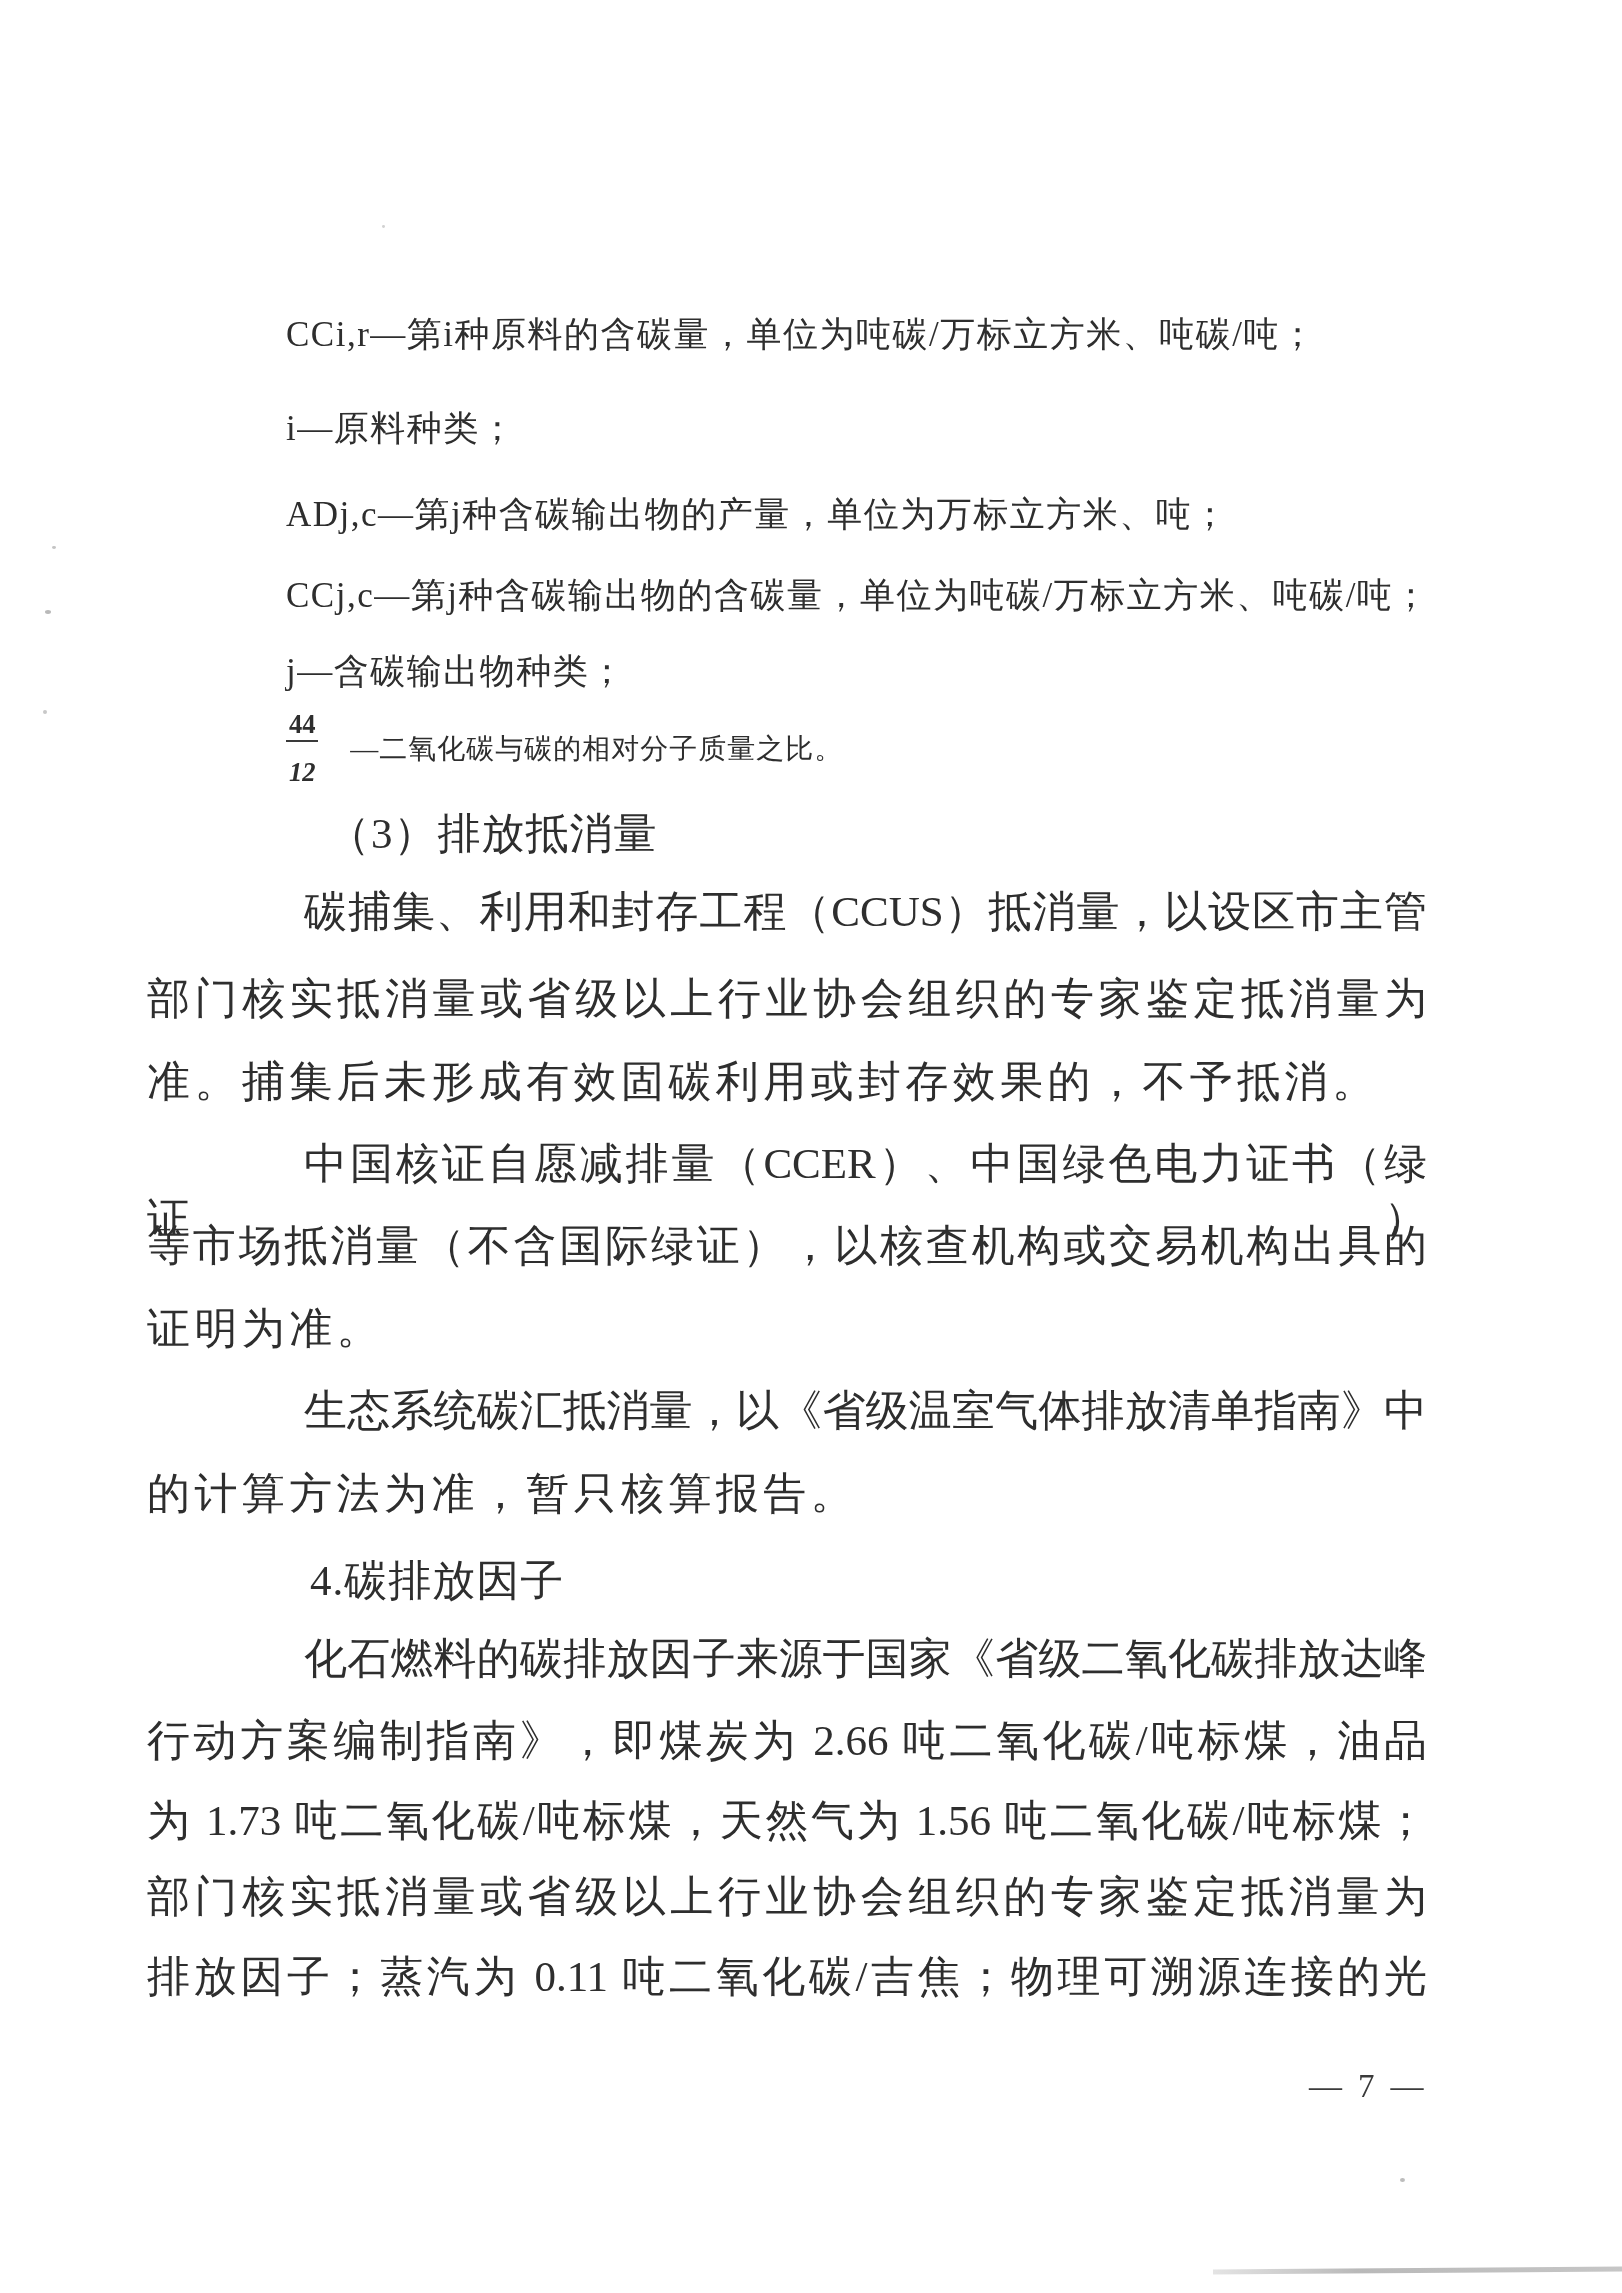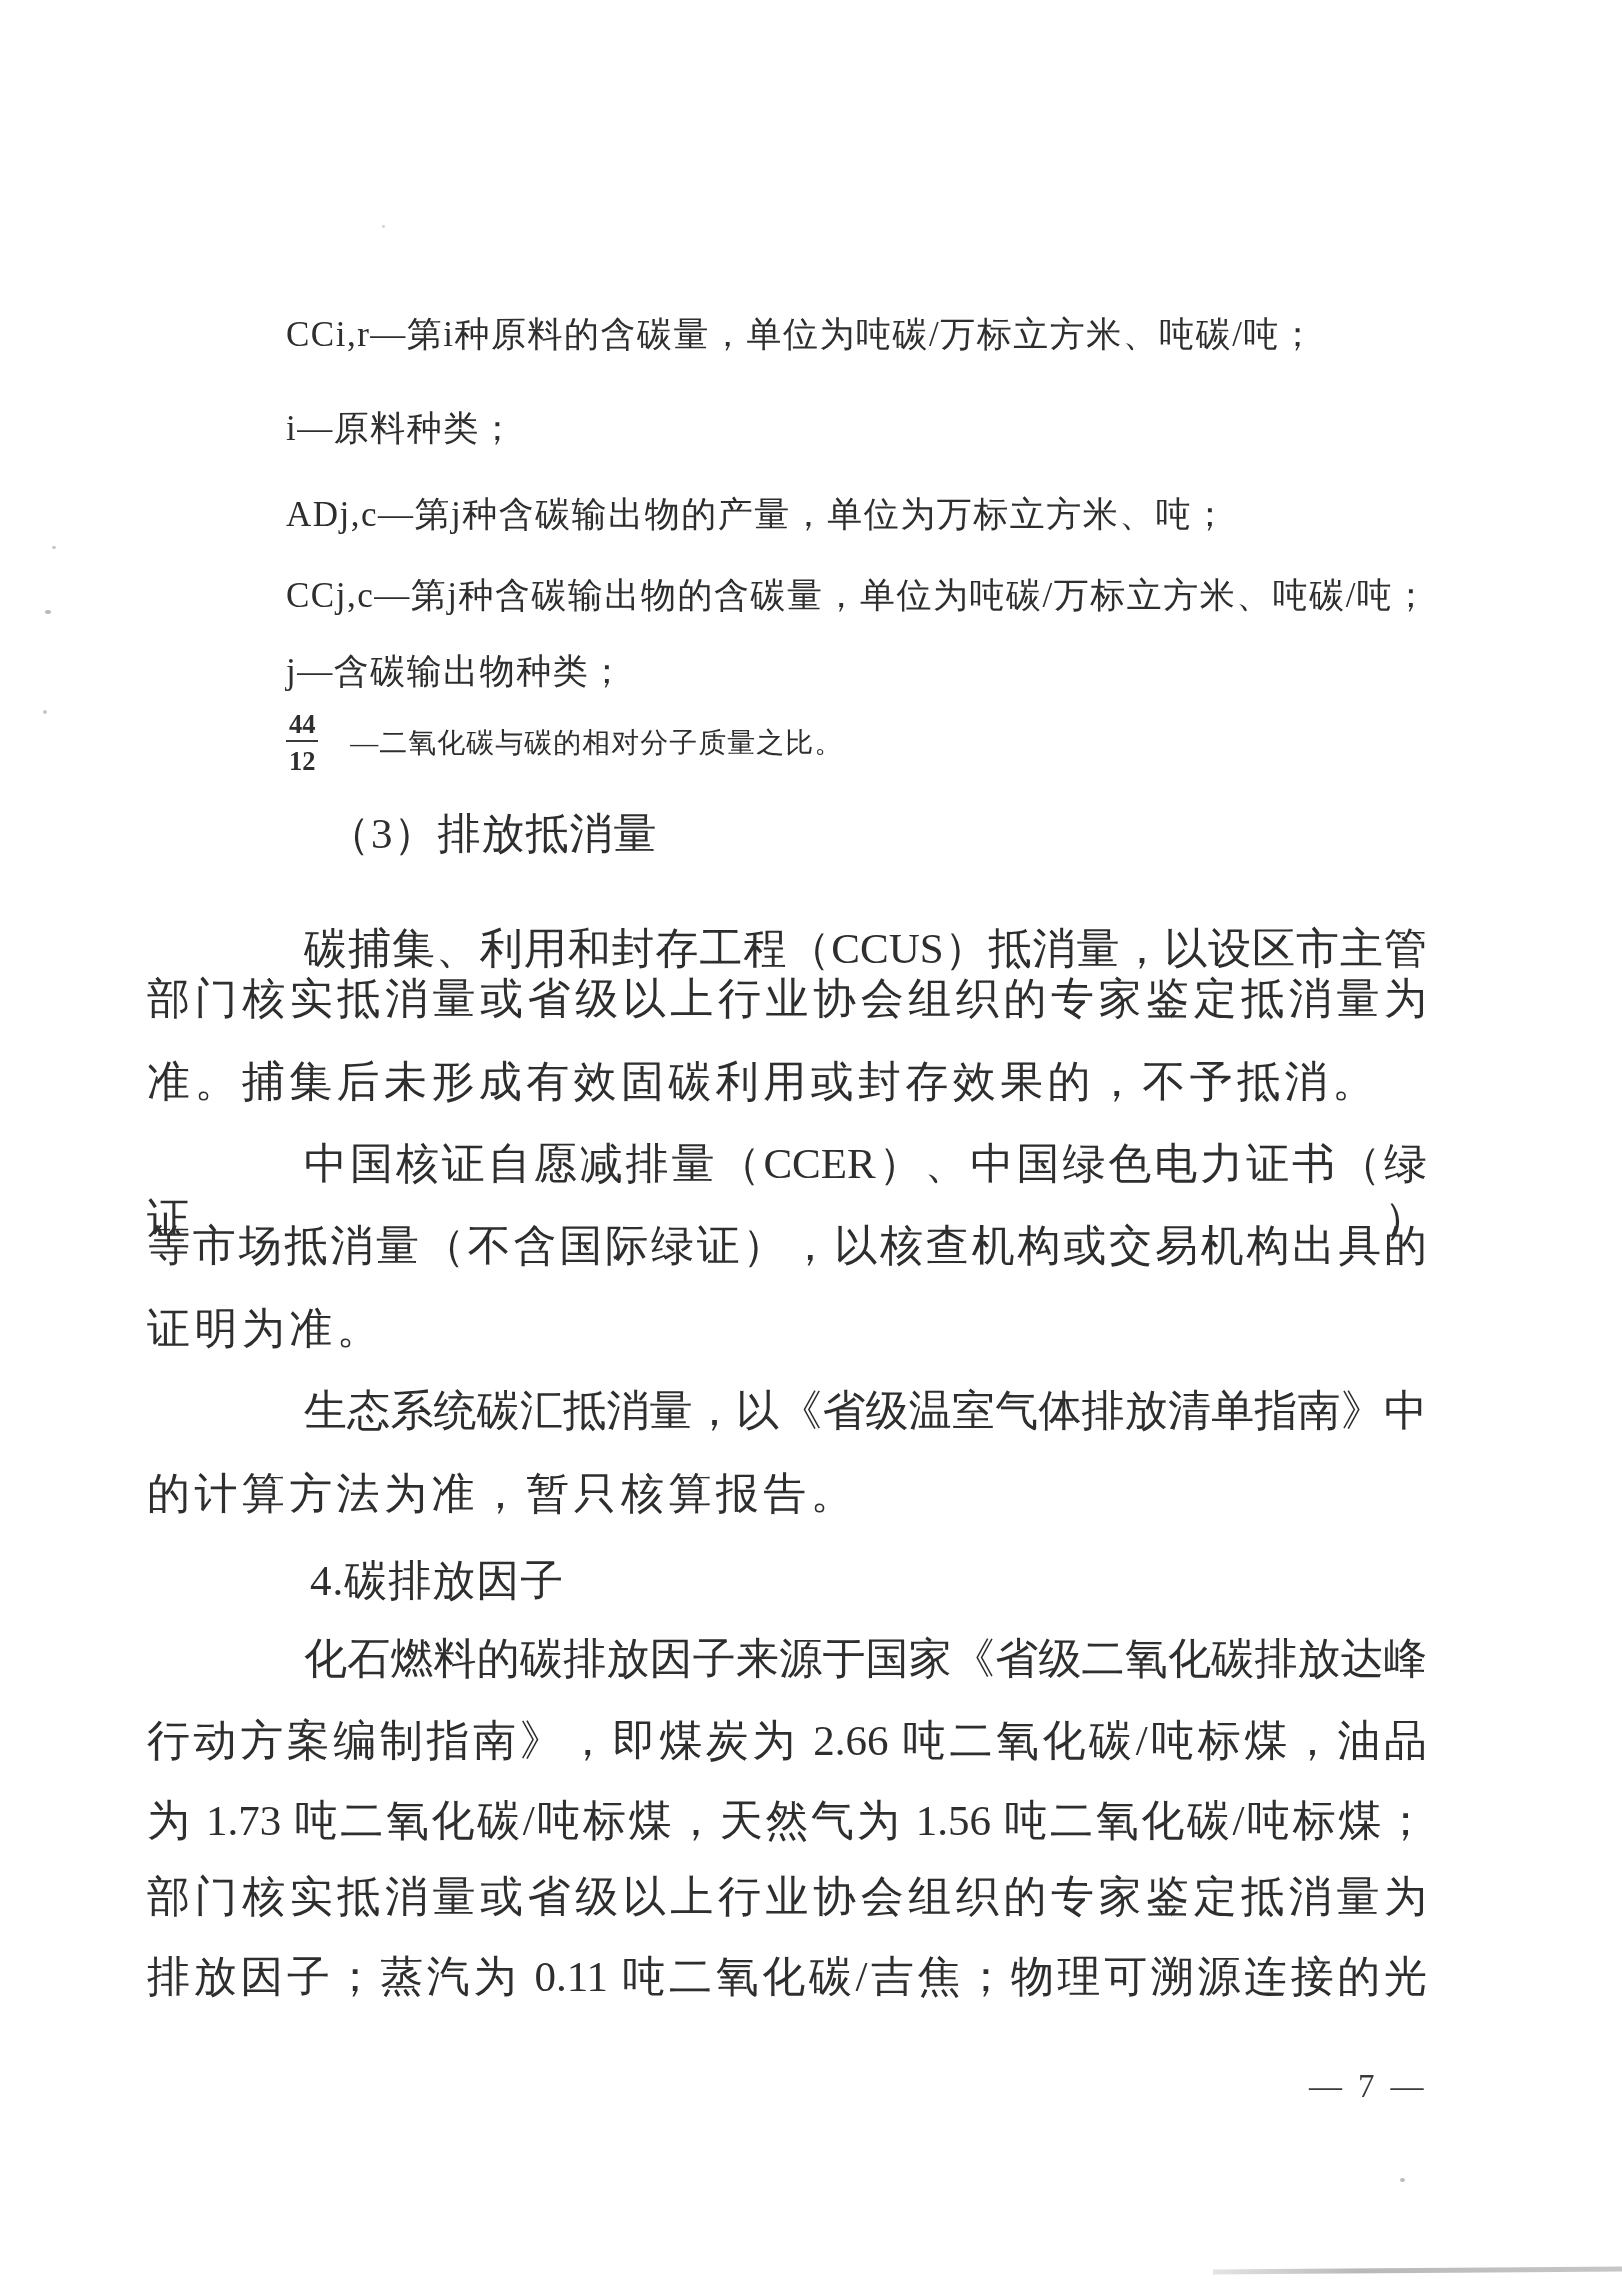--- a/index.html
+++ b/index.html
@@ -18,21 +18,21 @@
     font-size:35px;line-height:45px;
     letter-spacing:1.5px;white-space:nowrap;text-align:center;
   }
   
   .frac-row{display:flex;align-items:center;letter-spacing:1px;gap:32px;}
   .frac{
     display:inline-flex;flex-direction:column;align-items:center;
     font-size:26.5px;line-height:1.08;font-weight:bold;letter-spacing:0;
   }
   .fnum{border-bottom:2.9px solid #3a3a3a;padding:0 2.9px 1px;}
-  .fden{padding-top:5px;}
+  .fden{padding-top:16px;font-style:italic;}
   .frac-suffix{font-size:28px;}
   
   .heading{
     position:absolute;margin:4px;
     font-size:43px;line-height:55px;
     letter-spacing:1px;white-space:nowrap;font-weight:normal;
   }
   
   .para{
     position:absolute;left:147px;width:1280px;margin:0;
@@ -68,21 +68,21 @@
   <p class="def frac-row" style="top:710px">
     <span class="frac">
       <span class="fnum">44</span>
       <span class="fden">12</span>
     </span>
     <span class="frac-suffix">—二氧化碳与碳的相对分子质量之比。</span>
   </p>
 
   <h3 class="heading" style="top:802px;left:323px">（3）排放抵消量</h3>
 
-  <p class="para just ind" style="top:921px">碳捕集、利用和封存工程（CCUS）抵消量，以设区市主管</p>
+  <p class="para just ind" style="top:884px">碳捕集、利用和封存工程（CCUS）抵消量，以设区市主管</p>
   <p class="para just" style="top:971px">部门核实抵消量或省级以上行业协会组织的专家鉴定抵消量为</p>
   <p class="para ls" style="top:1054px">准。捕集后未形成有效固碳利用或封存效果的，不予抵消。</p>
 
   <p class="para just" style="top:1218px">等市场抵消量（不含国际绿证），以核查机构或交易机构出具的</p>
   <p class="para just ind" style="top:1136px">中国核证自愿减排量（CCER）、中国绿色电力证书（绿证）</p>
   <p class="para ls" style="top:1301px">证明为准。</p>
 
   <p class="para just ind" style="top:1383px">生态系统碳汇抵消量，以《省级温室气体排放清单指南》中</p>
   <p class="para ls" style="top:1466px">的计算方法为准，暂只核算报告。</p>
 

